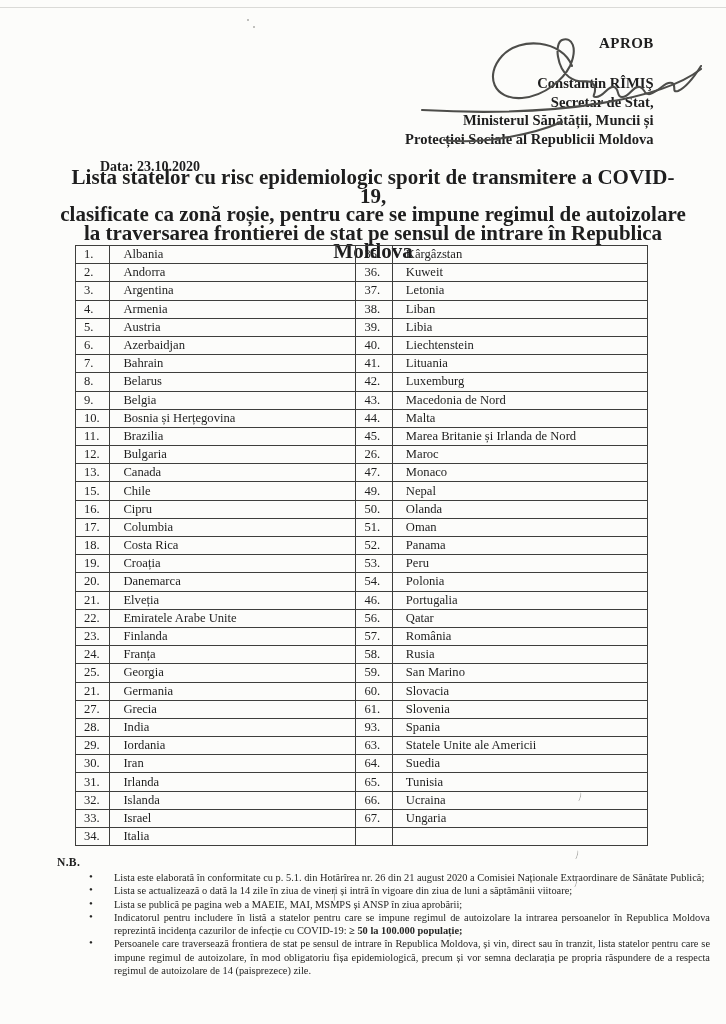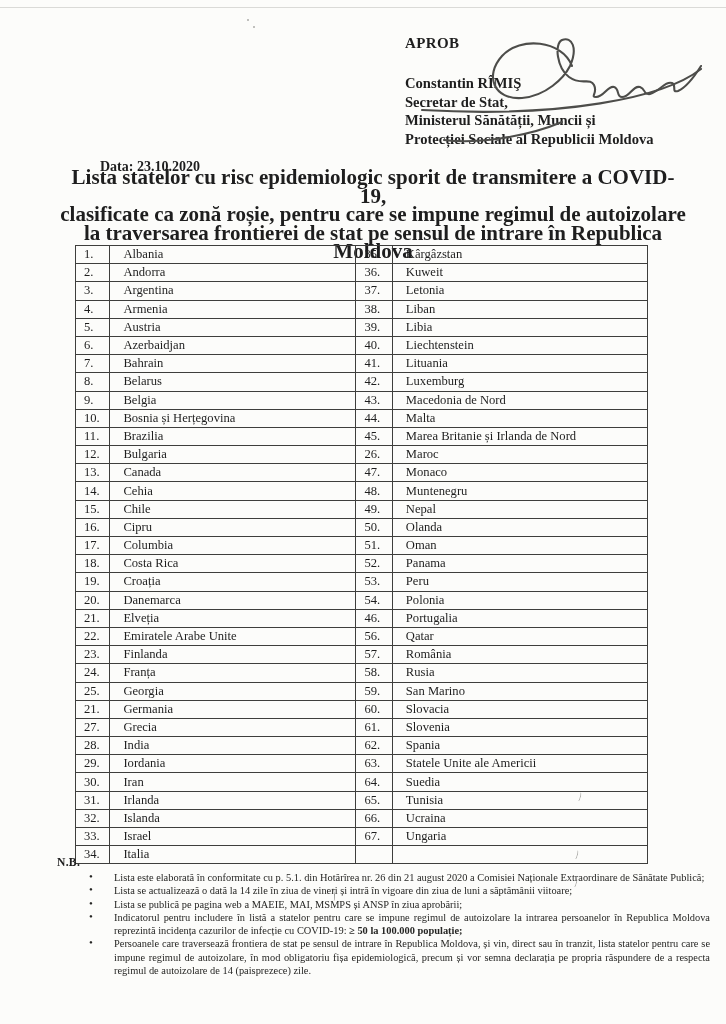--- a/index.html
+++ b/index.html
@@ -21,21 +21,21 @@
   .artifact{
     position:absolute;width:3px;height:9px;
     border-right:1.4px solid #6f6f6b;border-radius:60%;
     transform:rotate(14deg);opacity:.55;
   }
   .artifact.big{height:13px;transform:rotate(-6deg);opacity:.7;}
 
   
   .approval{
     position:absolute;left:405px;top:34px;
-    font-weight:bold;font-size:14.6px;line-height:18.8px;
+    font-weight:bold;font-size:14.6px;line-height:18.8px;text-align:right;
   }
   .aprob{font-size:15px;letter-spacing:.4px;margin-bottom:21px;}
   .signature{
     position:absolute;left:412px;top:24px;width:306px;height:126px;
     pointer-events:none;
   }
   .signature svg{width:100%;height:100%;}
   .signature path{fill:none;stroke:#4d4d4a;stroke-width:2.1;stroke-linecap:round;}
 
   
@@ -191,26 +191,20 @@
           <td class="num">26.</td>
           <td class="country">Maroc</td>
         </tr>
         <tr>
           <td class="num">13.</td>
           <td class="country">Canada</td>
           <td class="num">47.</td>
           <td class="country">Monaco</td>
         </tr>
         <tr>
-          <td class="num">14.</td>
-          <td class="country">Cehia</td>
-          <td class="num">48.</td>
-          <td class="country">Muntenegru</td>
-        </tr>
-        <tr>
           <td class="num">15.</td>
           <td class="country">Chile</td>
           <td class="num">49.</td>
           <td class="country">Nepal</td>
         </tr>
         <tr>
           <td class="num">16.</td>
           <td class="country">Cipru</td>
           <td class="num">50.</td>
           <td class="country">Olanda</td>
@@ -277,21 +271,21 @@
         </tr>
         <tr>
           <td class="num">27.</td>
           <td class="country">Grecia</td>
           <td class="num">61.</td>
           <td class="country">Slovenia</td>
         </tr>
         <tr>
           <td class="num">28.</td>
           <td class="country">India</td>
-          <td class="num">62.</td>
+          <td class="num">93.</td>
           <td class="country">Spania</td>
         </tr>
         <tr>
           <td class="num">29.</td>
           <td class="country">Iordania</td>
           <td class="num">63.</td>
           <td class="country">Statele Unite ale Americii</td>
         </tr>
         <tr>
           <td class="num">30.</td>

